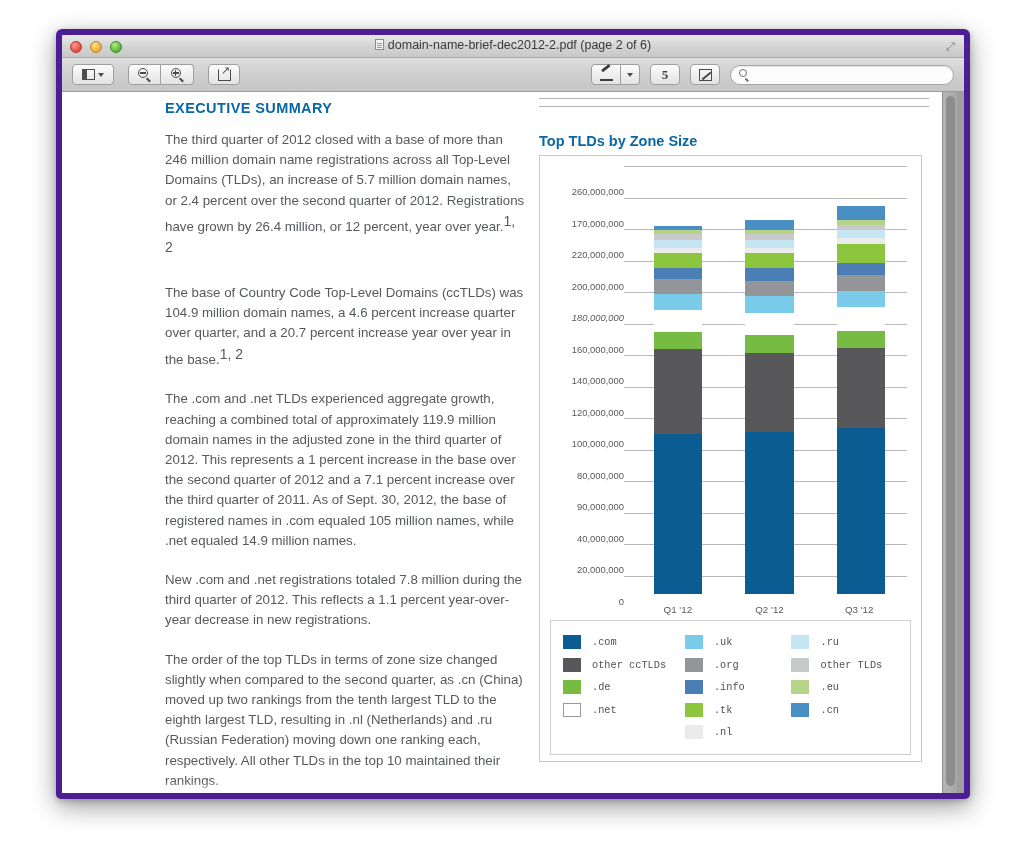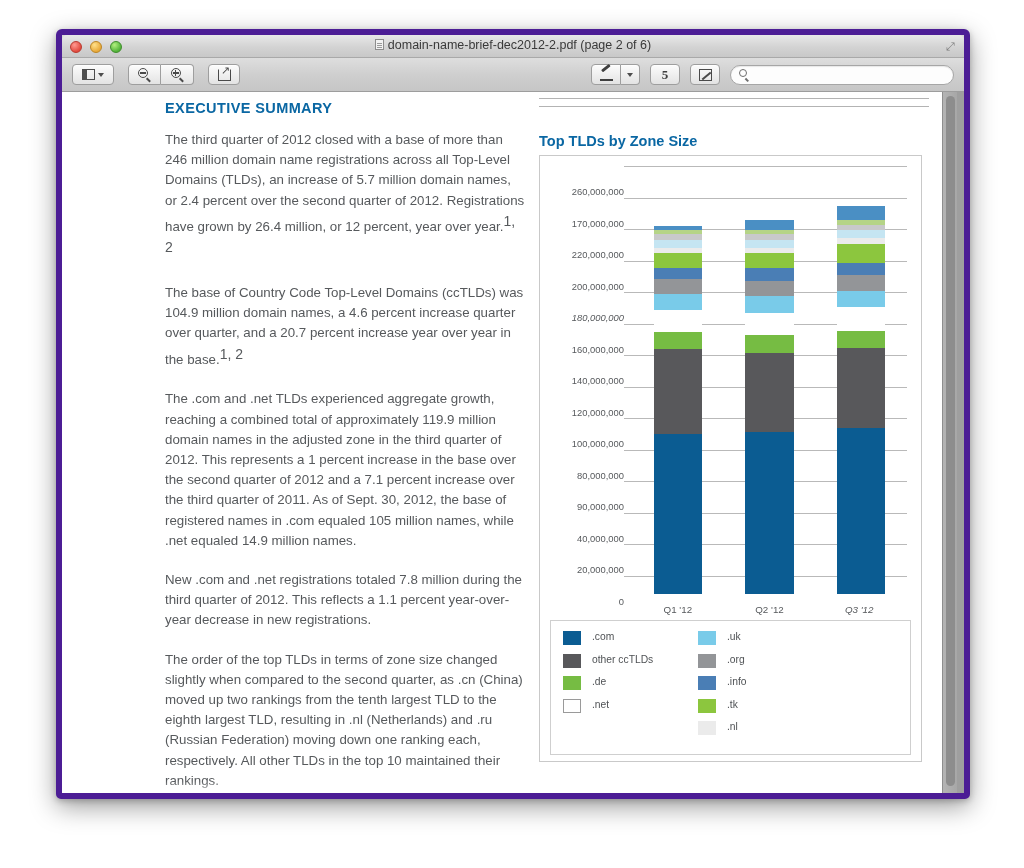--- a/index.html
+++ b/index.html
@@ -276,22 +276,23 @@
     border: 1px solid #cfcfcf;
     padding: 10px 12px 10px 12px;
     display: flex;
     background: #fff;
   }
   .legend-col { display: flex; flex-direction: column; }
   #legend-col-1 { width: 135px; }
   #legend-col-2 { width: 118px; }
   #legend-col-3 { width: 118px; }
   .legend-item {
-    display: flex; 
+    display: flex; align-items: center;
     height: 22.5px;
+    font-family: Liberation Mono, monospace;
   }
   .swatch {
     width: 18px; height: 14px;
     margin-right: 11px;
     flex: none;
   }
   .legend-label {
     font-size: 10.3px;
     color: #4f5255;
     white-space: nowrap;
@@ -494,21 +495,21 @@
                     <div class="seg" title=".net" style="height: 23.4962px; background: rgb(255, 255, 255); box-shadow: transparent 0px 0px 0px 0px inset;"></div>
                     <div class="seg" title=".uk" style="height: 16.5577px; background: rgb(121, 203, 233);"></div>
                     <div class="seg" title=".org" style="height: 15.7692px; background: rgb(147, 149, 152);"></div>
                     <div class="seg" title=".info" style="height: 12.3px; background: rgb(74, 126, 181);"></div>
                     <div class="seg" title=".tk" style="height: 18.9231px; background: rgb(140, 198, 62);"></div>
                     <div class="seg" title=".nl" style="height: 5.67692px; background: rgb(235, 235, 235);"></div>
                     <div class="seg" title=".ru" style="height: 7.88462px; background: rgb(197, 229, 242);"></div>
                     <div class="seg" title="other TLDs" style="height: 5.51923px; background: rgb(200, 201, 203);"></div>
                     <div class="seg" title=".eu" style="height: 4.73077px; background: rgb(181, 212, 135);"></div>
                     <div class="seg" title=".cn" style="height: 14.1923px; background: rgb(74, 143, 196);"></div>
-                    <div class="xlabel" style="left: 0px; right: 4px; font-style: italic;">Q3 '12</div>
+                    <div class="xlabel" style="left: 0px; right: 4px;">Q3 '12</div>
                   </div>
                 </div>
             </div>
           </div>
 
           <div id="legend">
             <div class="legend-col" id="legend-col-1">
                 <div class="legend-item">
                   <span class="swatch" style="background: rgb(11, 92, 146); border: 1px solid rgb(11, 92, 146);"></span>
                   <span class="legend-label">.com</span>
@@ -539,20 +540,38 @@
                   <span class="swatch" style="background: rgb(74, 126, 181); border: 1px solid rgb(74, 126, 181);"></span>
                   <span class="legend-label">.info</span>
                 </div>
                 <div class="legend-item">
                   <span class="swatch" style="background: rgb(140, 198, 62); border: 1px solid rgb(140, 198, 62);"></span>
                   <span class="legend-label">.tk</span>
                 </div>
                 <div class="legend-item">
                   <span class="swatch" style="background: rgb(235, 235, 235); border: 1px solid rgb(235, 235, 235);"></span>
                   <span class="legend-label">.nl</span>
+                </div>
+              </div>
+            <div class="legend-col" id="legend-col-3">
+                <div class="legend-item">
+                  <span class="swatch" style="background: rgb(197, 229, 242); border: 1px solid rgb(197, 229, 242);"></span>
+                  <span class="legend-label">.ru</span>
+                </div>
+                <div class="legend-item">
+                  <span class="swatch" style="background: rgb(200, 201, 203); border: 1px solid rgb(200, 201, 203);"></span>
+                  <span class="legend-label">other TLDs</span>
+                </div>
+                <div class="legend-item">
+                  <span class="swatch" style="background: rgb(181, 212, 135); border: 1px solid rgb(181, 212, 135);"></span>
+                  <span class="legend-label">.eu</span>
+                </div>
+                <div class="legend-item">
+                  <span class="swatch" style="background: rgb(74, 143, 196); border: 1px solid rgb(74, 143, 196);"></span>
+                  <span class="legend-label">.cn</span>
                 </div>
               </div>
           </div>
         </div>
       </div>
 
     </div>
     <div id="vscroll">
       <div id="vthumb"></div>
     </div>

